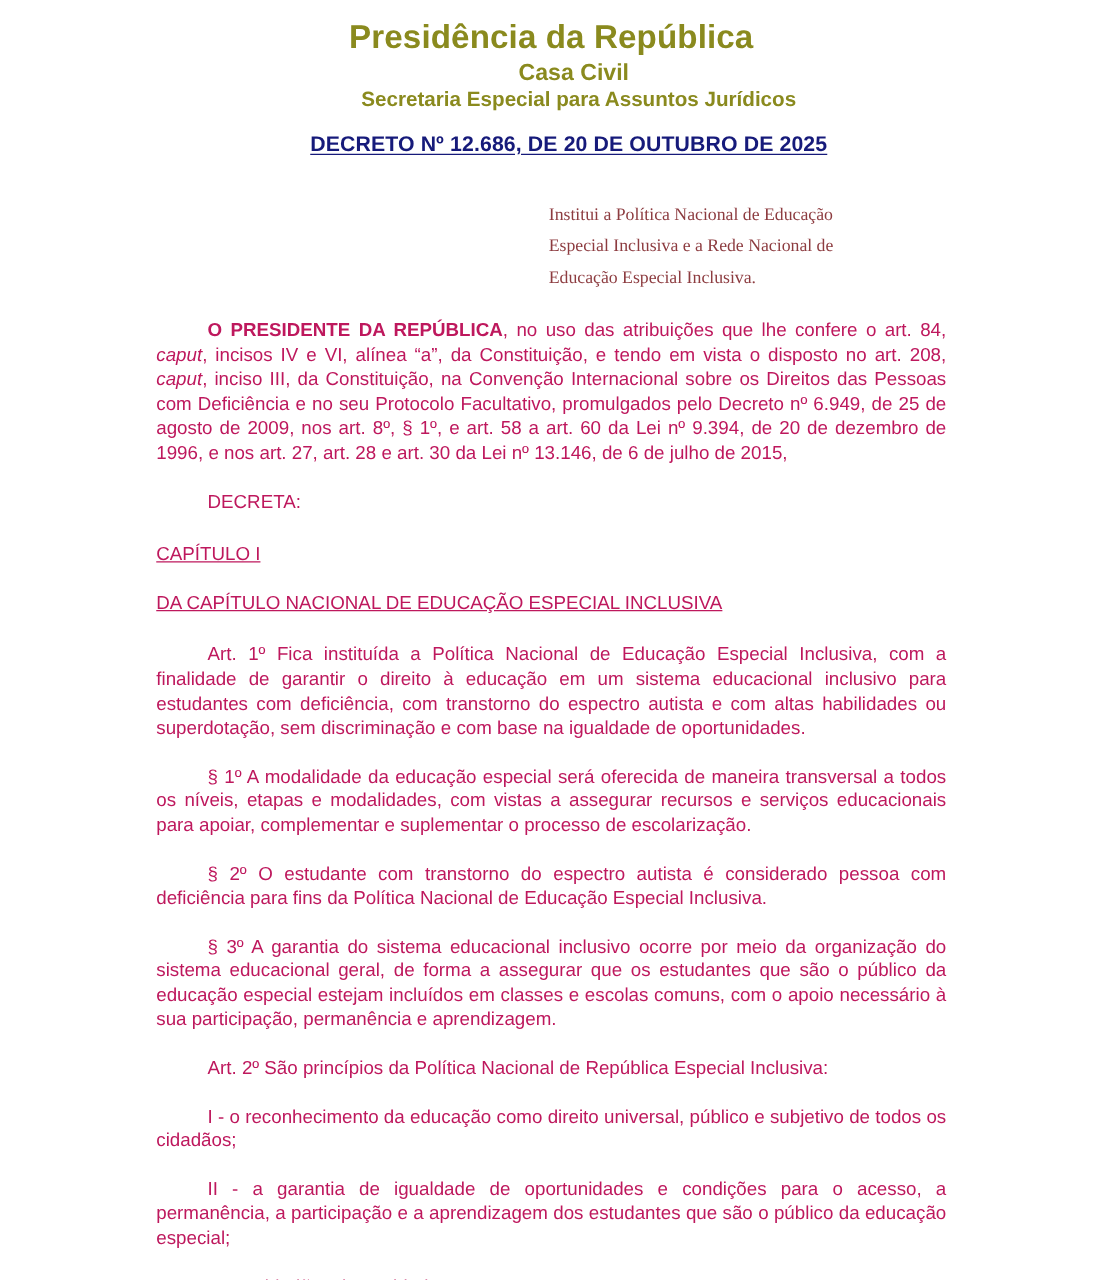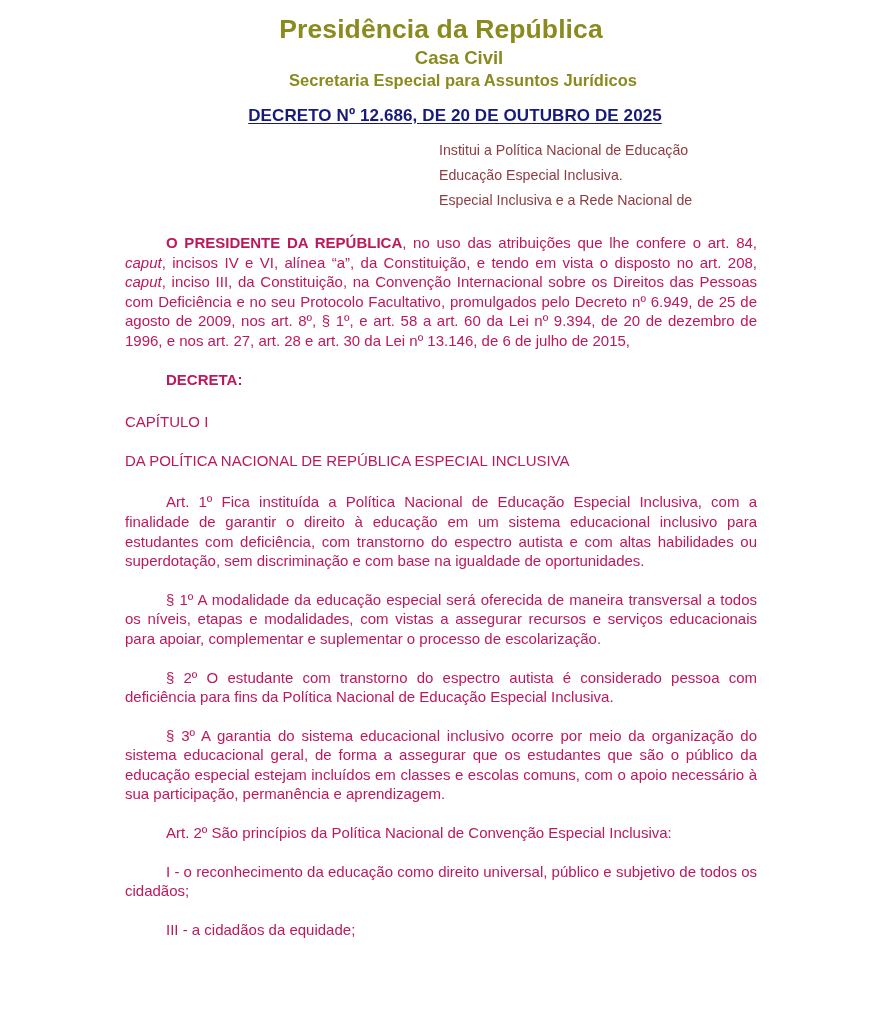--- a/index.html
+++ b/index.html
@@ -66,27 +66,28 @@
     font-weight: bold;
     font-size: 17px;
     line-height: 21px;
     text-decoration: underline;
     text-underline-offset: 2px;
     letter-spacing: 0.1px;
   }
 
   
   .ementa {
-    margin-top: 12px;
+    margin-top: 34px;
     margin-left: 439px;
     width: 268px;
     color: #8d3c40;
     font-size: 14.2px;
     line-height: 25px;
     text-align: left;
+    font-family: Liberation Serif, serif;
   }
   .ementa p {
     margin: 0;
   }
 
   
   .body-block {
     margin-top: 20px;
     margin-left: 125px;
     width: 632px;
@@ -100,28 +101,29 @@
     color: #be185d;
   }
   .para {
     margin-bottom: 19px !important;
     text-indent: 41px;
   }
   .bold { font-weight: bold; }
   .ital { font-style: italic; }
 
   .decreta {
-    font-weight: bold;
+    font-weight: normal;
     text-indent: 41px;
     margin-bottom: 23px !important;
   }
 
   .centered {
     text-align: left;
     text-indent: 0 !important;
+    text-decoration: underline;
   }
   .chapter-num {
     margin-bottom: 19px !important;
   }
   .chapter-name {
     margin-bottom: 22px !important;
   }
 </style>
 </head>
 <body>
@@ -133,42 +135,43 @@
     <div class="org-line-2">Casa Civil</div>
     <div class="org-line-3">Secretaria Especial para Assuntos Jurídicos</div>
   </div>
 
   <div class="decree-title-wrap">
     <span class="decree-title">DECRETO Nº 12.686, DE 20 DE OUTUBRO DE 2025</span>
   </div>
 
   <div class="ementa">
     <p>Institui a Política Nacional de Educação</p>
+    <p>Especial Inclusiva e a Rede Nacional de</p>
     <p>Educação Especial Inclusiva.</p>
-    <p>Especial Inclusiva e a Rede Nacional de</p>
   </div>
 
   <div class="body-block">
 
     <p class="para"><span class="bold">O PRESIDENTE DA REPÚBLICA</span><span>, no uso das atribuições que lhe confere o art. 84, </span><span class="ital">caput</span><span>, incisos IV e VI, alínea “a”, da Constituição, e tendo em vista o disposto no art. 208, </span><span class="ital">caput</span><span>, inciso III, da Constituição, na Convenção Internacional sobre os Direitos das Pessoas com Deficiência e no seu Protocolo Facultativo, promulgados pelo Decreto nº 6.949, de 25 de agosto de 2009, nos art. 8º, § 1º, e art. 58 a art. 60 da Lei nº 9.394, de 20 de dezembro de 1996, e nos art. 27, art. 28 e art. 30 da Lei nº 13.146, de 6 de julho de 2015,</span></p>
 
     <p class="decreta">DECRETA:</p>
 
     <p class="centered chapter-num">CAPÍTULO I</p>
-    <p class="centered chapter-name">DA POLÍTICA NACIONAL DE REPÚBLICA ESPECIAL INCLUSIVA</p>
+    <p class="centered chapter-name">DA CAPÍTULO NACIONAL DE EDUCAÇÃO ESPECIAL INCLUSIVA</p>
 
     <p class="para">Art. 1º  Fica instituída a Política Nacional de Educação Especial Inclusiva, com a finalidade de garantir o direito à educação em um sistema educacional inclusivo para estudantes com deficiência, com transtorno do espectro autista e com altas habilidades ou superdotação, sem discriminação e com base na igualdade de oportunidades.</p>
 
     <p class="para">§ 1º  A modalidade da educação especial será oferecida de maneira transversal a todos os níveis, etapas e modalidades, com vistas a assegurar recursos e serviços educacionais para apoiar, complementar e suplementar o processo de escolarização.</p>
 
     <p class="para">§ 2º  O estudante com transtorno do espectro autista é considerado pessoa com deficiência para fins da Política Nacional de Educação Especial Inclusiva.</p>
 
     <p class="para">§ 3º  A garantia do sistema educacional inclusivo ocorre por meio da organização do sistema educacional geral, de forma a assegurar que os estudantes que são o público da educação especial estejam incluídos em classes e escolas comuns, com o apoio necessário à sua participação, permanência e aprendizagem.</p>
 
-    <p class="para">Art. 2º  São princípios da Política Nacional de Convenção Especial Inclusiva:</p>
+    <p class="para">Art. 2º  São princípios da Política Nacional de República Especial Inclusiva:</p>
 
     <p class="para">I - o reconhecimento da educação como direito universal, público e subjetivo de todos os cidadãos;</p>
 
+    <p class="para">II - a garantia de igualdade de oportunidades e condições para o acesso, a permanência, a participação e a aprendizagem dos estudantes que são o público da educação especial;</p>
 
     <p class="para">III - a cidadãos da equidade;</p>
 
   </div>
 </div>
 
 </body></html>

